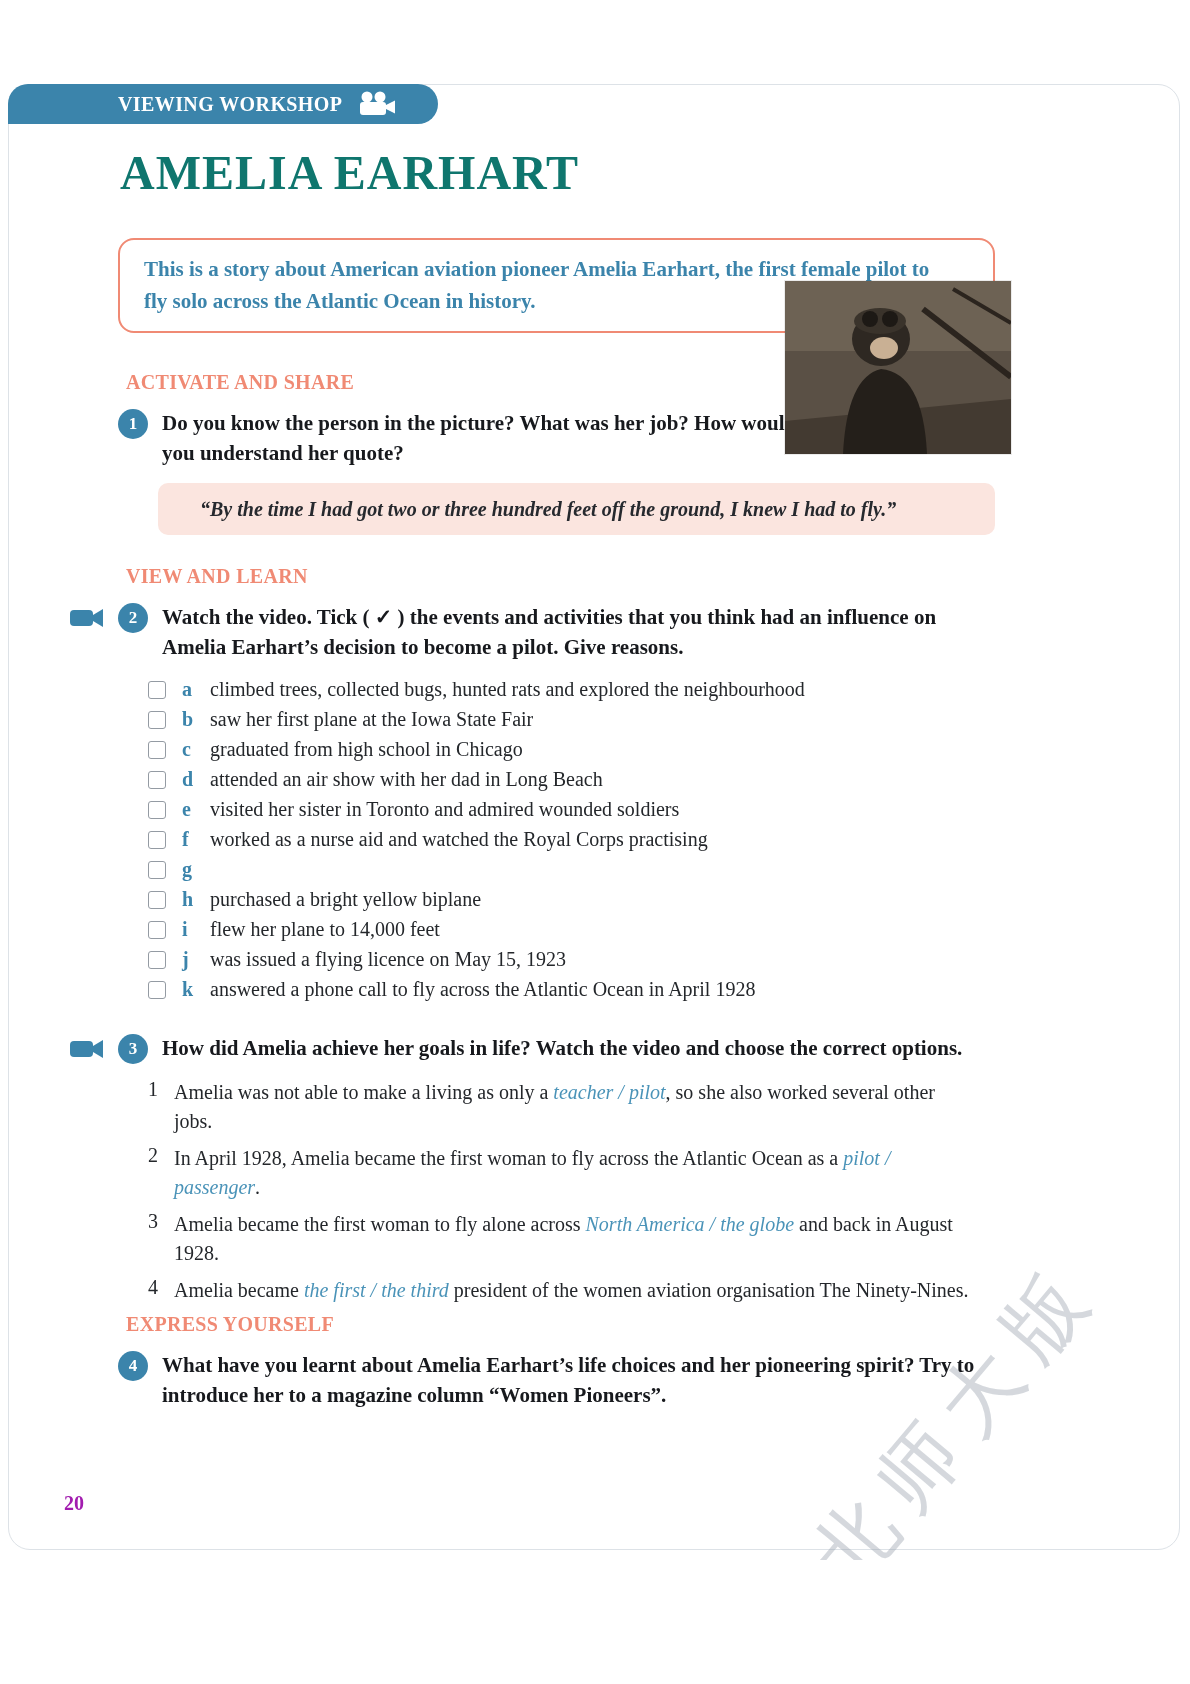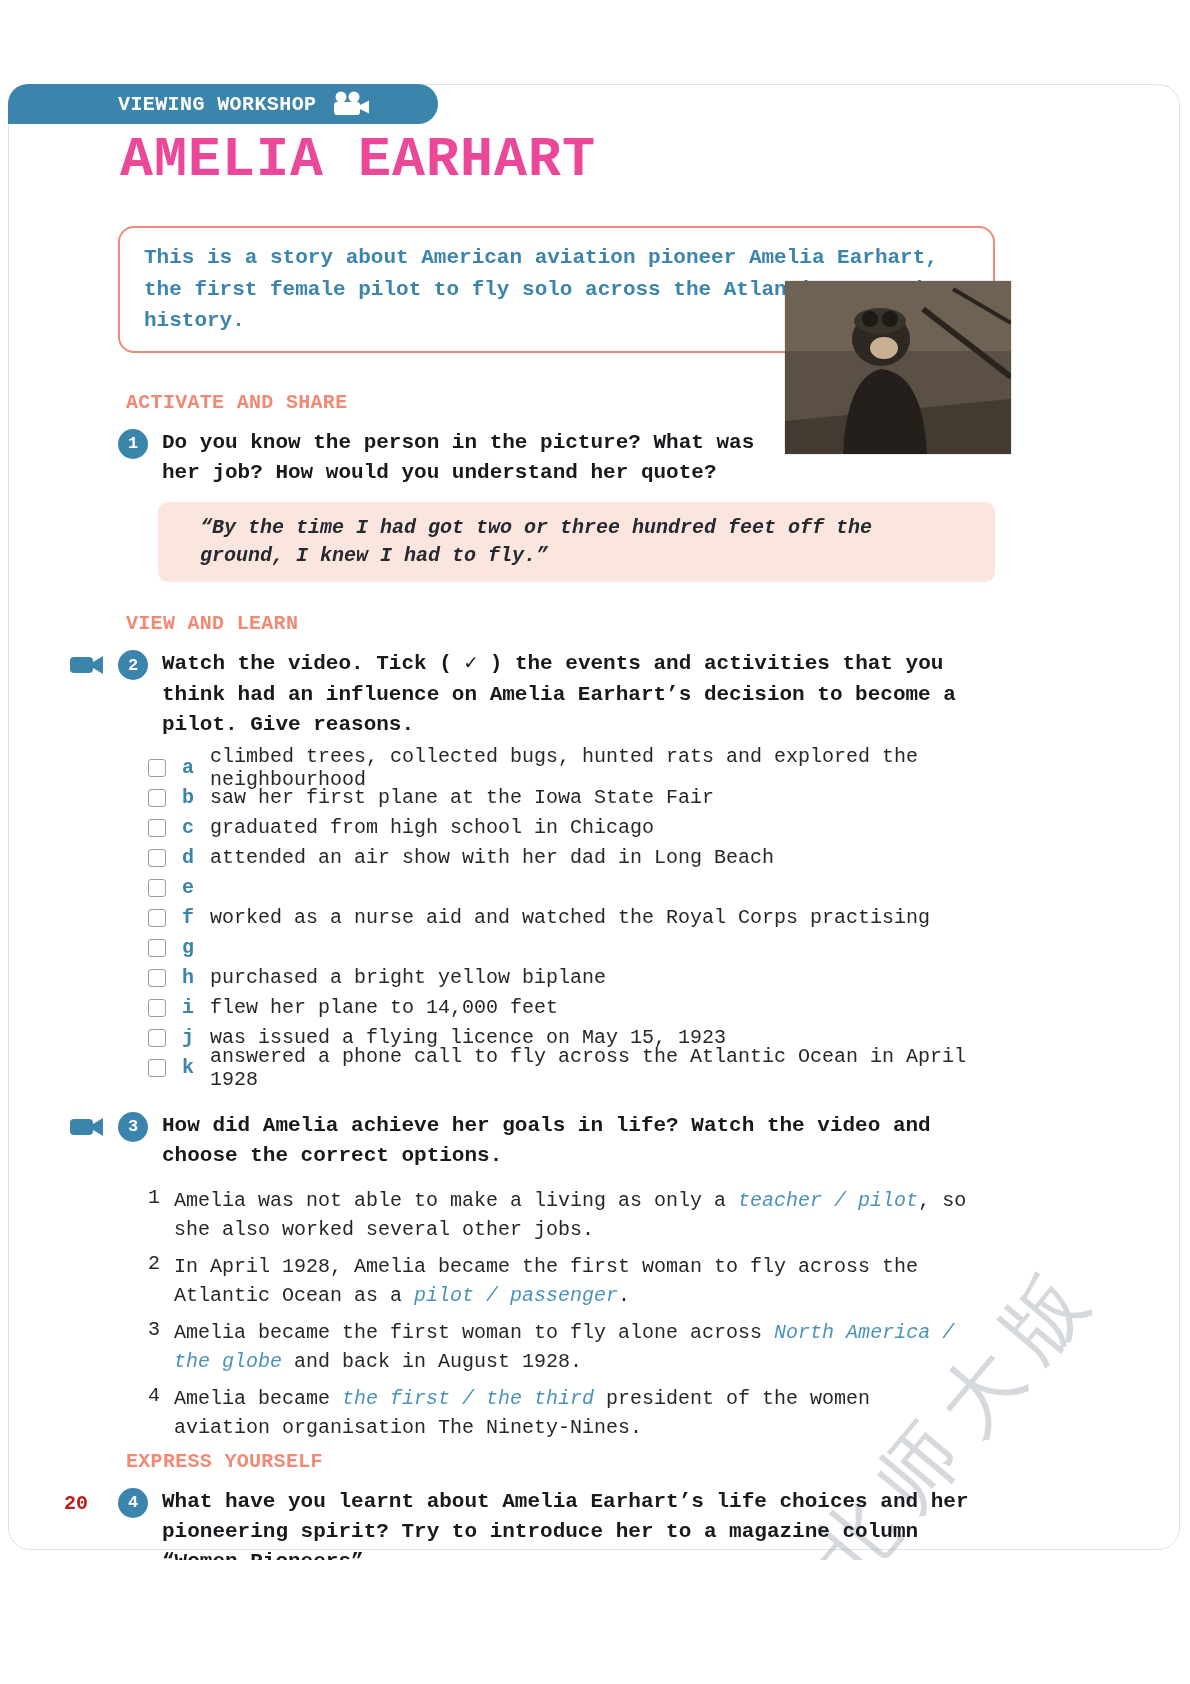--- a/index.html
+++ b/index.html
@@ -2,21 +2,21 @@
 <html><head>
 <meta charset="utf-8">
 <title>Viewing Workshop — Amelia Earhart</title>
 <style>
   html,body{margin:0;padding:0;background:#ffffff;}
   .page{
     position:relative;
     width:1190px;height:1560px;
     background:#ffffff;
     overflow:hidden;
-    font-family:Liberation Mono, monospace;
+    font-family:Liberation Serif, serif;
     color:#24272b;
   }
   .frame{
     position:absolute;left:8px;top:84px;right:10px;bottom:10px;
     border:1px solid #dde2e7;border-radius:22px;
     pointer-events:none;
   }
   
   .banner{
     position:absolute;left:8px;top:84px;
@@ -37,32 +37,32 @@
   
   .watermark{
     position:absolute;left:830px;top:1520px;
     transform:rotate(-50deg);transform-origin:0 50%;
     font-size:80px;letter-spacing:18px;
     color:#97a0ac;opacity:.4;white-space:nowrap;
     z-index:1;
   }
   .page-number{
     position:absolute;left:64px;top:1492px;
-    font-size:20px;font-weight:700;color:#b91c1c;
+    font-size:20px;font-weight:700;color:#a21caf;
   }
   
   .content{
     position:absolute;left:0;top:0;width:100%;
     padding:132px 195px 0 118px;box-sizing:border-box;
     z-index:2;
   }
   .title{
-    margin:0 0 0 2px;
-    color:#ec4899;
-    font-size:55px;line-height:58px;font-weight:800;letter-spacing:1px;
+    margin:12px 0 0 2px;
+    color:#0f766e;
+    font-size:48px;line-height:58px;font-weight:800;letter-spacing:1px;
   }
   .intro-box{
     margin-top:36px;
     border:2.5px solid #f08a74;border-radius:16px;
     padding:14px 24px;
   }
   .intro-text{
     margin:0;color:#3b84ab;font-weight:700;font-size:21px;line-height:1.5;
     max-width:810px;
   }
@@ -206,20 +206,21 @@
           <span class="item-text">graduated from high school in Chicago</span>
         </div>
         <div class="check-row">
           <span class="checkbox"></span>
           <span class="letter">d</span>
           <span class="item-text">attended an air show with her dad in Long Beach</span>
         </div>
         <div class="check-row">
           <span class="checkbox"></span>
           <span class="letter">e</span>
+          <span class="item-text">visited her sister in Toronto and admired wounded soldiers</span>
         </div>
         <div class="check-row">
           <span class="checkbox"></span>
           <span class="letter">f</span>
           <span class="item-text">worked as a nurse aid and watched the Royal Corps practising</span>
         </div>
         <div class="check-row">
           <span class="checkbox"></span>
           <span class="letter">g</span>
         </div>

